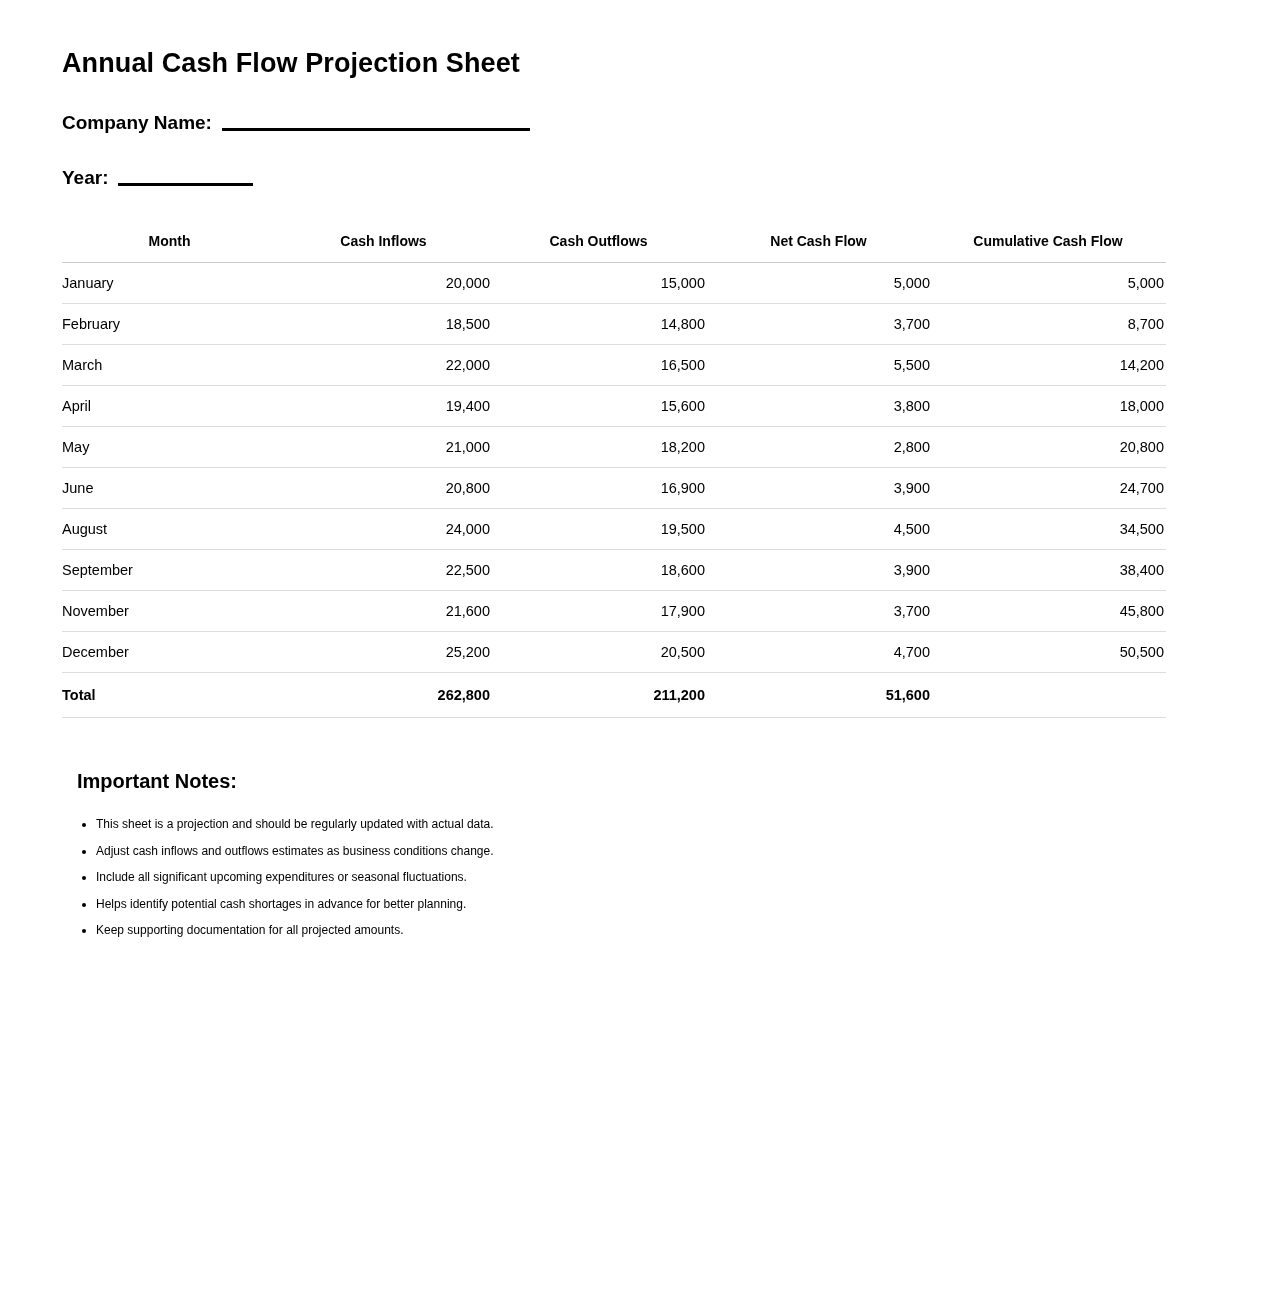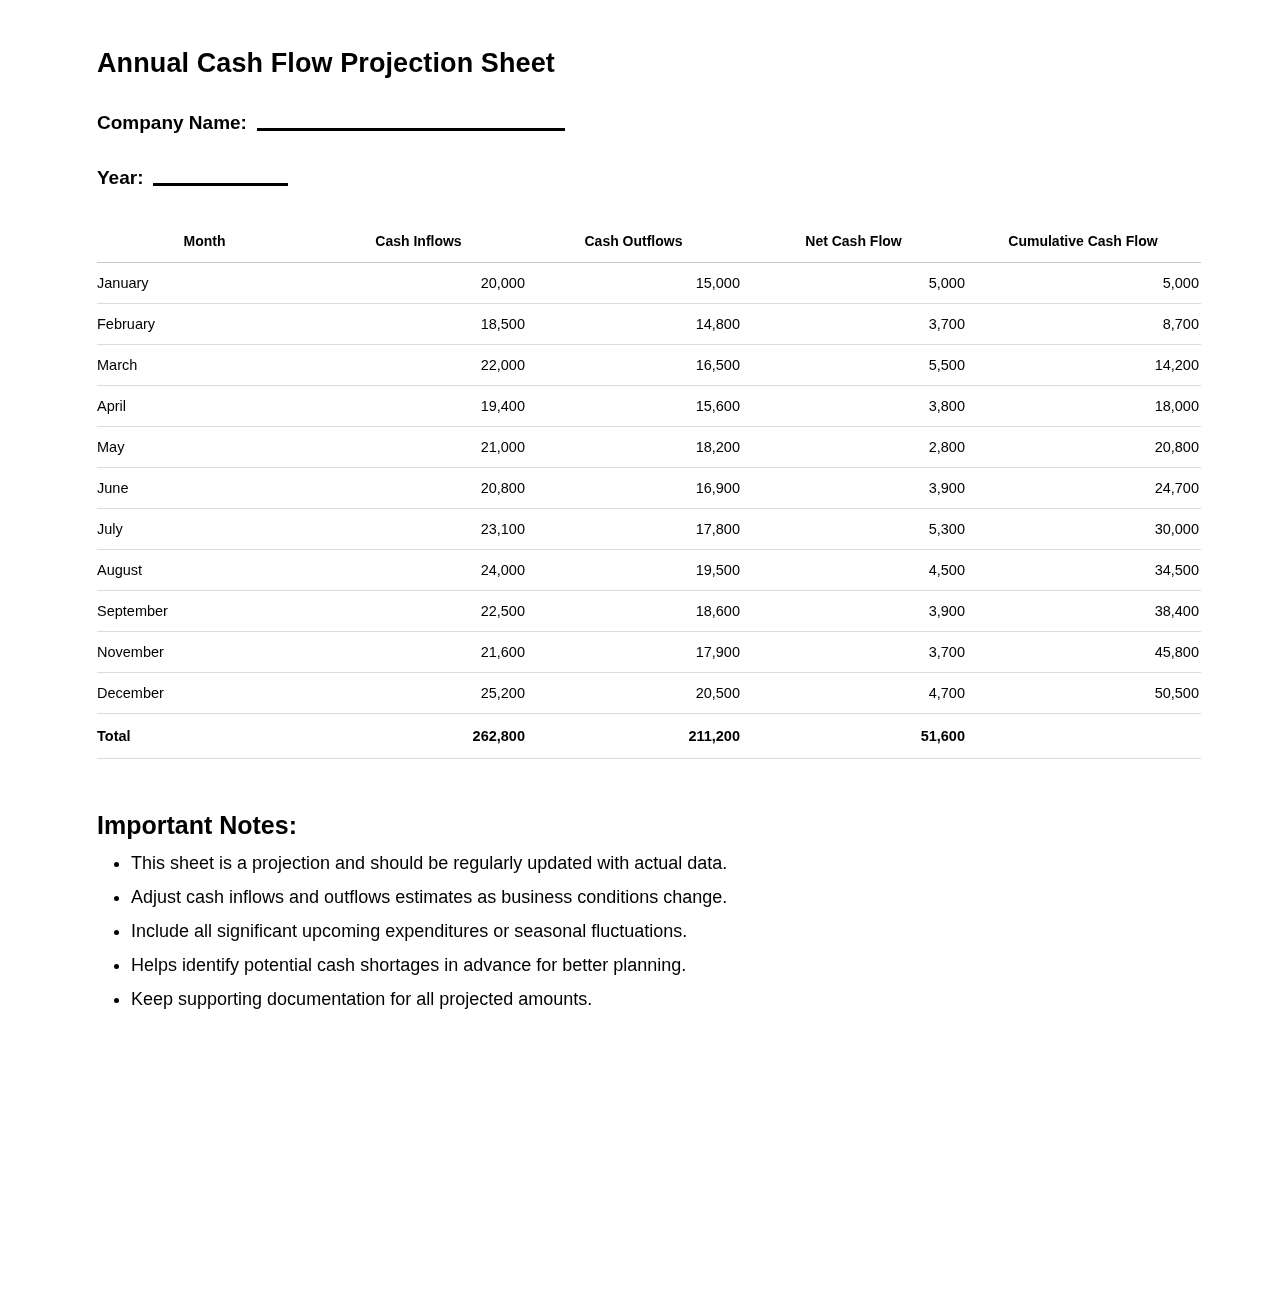--- a/index.html
+++ b/index.html
@@ -8,21 +8,21 @@
     background: #ffffff;
   }
   body {
     width: 1278px;
     height: 1300px;
     font-family: "Liberation Sans", sans-serif;
     color: #000000;
     overflow: hidden;
   }
   .page {
-    padding: 48px 88px 0 97px;
+    padding: 48px 88px 0 62px;
     box-sizing: border-box;
   }
   h1.doc-title {
     font-size: 27px;
     font-weight: bold;
     margin: 0 0 0 0;
     letter-spacing: 0.1px;
   }
   .field-row {
     margin-top: 33px;
@@ -79,28 +79,28 @@
     padding-top: 14px;
     padding-bottom: 14px;
   }
   col.c-month { width: 215px; }
   col.c-in    { width: 215px; }
   col.c-out   { width: 215px; }
   col.c-net   { width: 225px; }
   col.c-cum   { width: 234px; }
 
   h2.notes-title {
-    font-size: 25px;
-    font-weight: bold;
-    margin: 52px 0 0 0;
+    font-size: 20px;
+    font-weight: bold;
+    margin: 52px 0 0 15px;
   }
   ul.notes {
-    margin: 12px 0 0 0;
+    margin: 24px 0 0 0;
     padding-left: 34px;
-    font-size: 18px;
+    font-size: 12px;
   }
   ul.notes li {
     margin-bottom: 11.5px;
     line-height: 1.25;
   }
 </style>
 </head>
 <body>
 
 <div class="page">
@@ -171,27 +171,20 @@
         <td class="num">20,800</td>
       </tr>
       <tr>
         <td>June</td>
         <td class="num">20,800</td>
         <td class="num">16,900</td>
         <td class="num">3,900</td>
         <td class="num">24,700</td>
       </tr>
       <tr>
-        <td>July</td>
-        <td class="num">23,100</td>
-        <td class="num">17,800</td>
-        <td class="num">5,300</td>
-        <td class="num">30,000</td>
-      </tr>
-      <tr>
         <td>August</td>
         <td class="num">24,000</td>
         <td class="num">19,500</td>
         <td class="num">4,500</td>
         <td class="num">34,500</td>
       </tr>
       <tr>
         <td>September</td>
         <td class="num">22,500</td>
         <td class="num">18,600</td>

